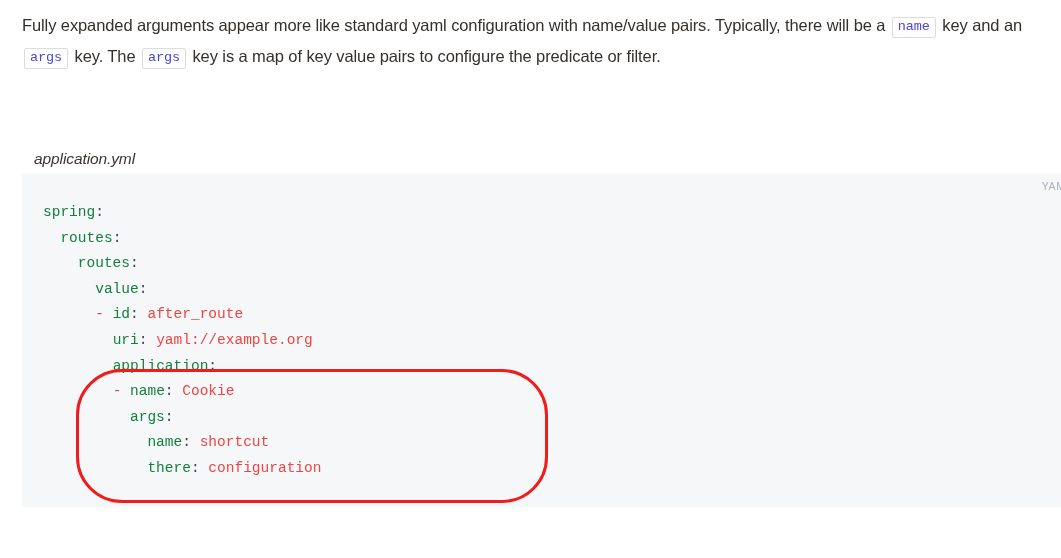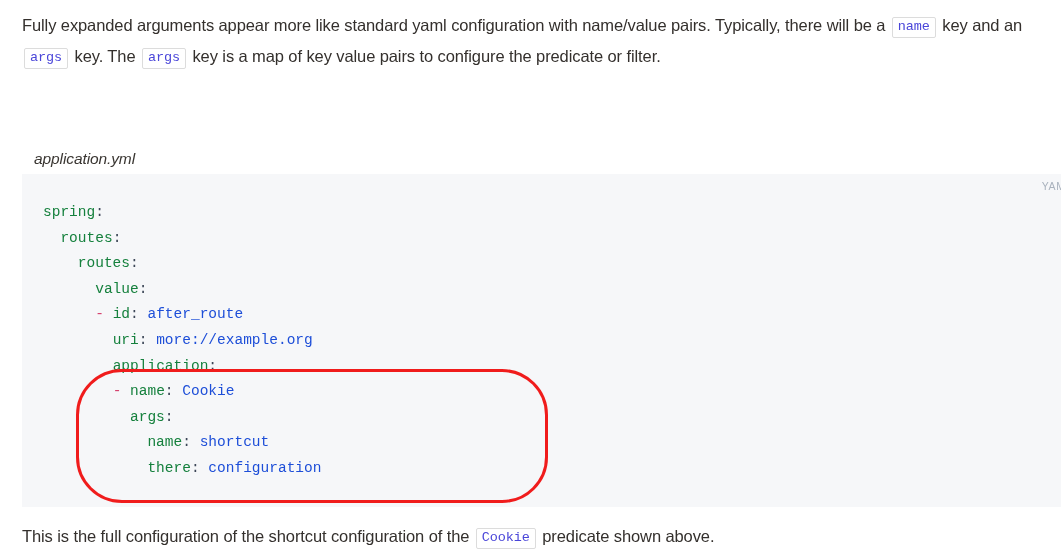--- a/index.html
+++ b/index.html
@@ -96,21 +96,21 @@
     left: 21px;
     top: 26px;
     margin: 0;
     font-family: "Liberation Mono", "DejaVu Sans Mono", monospace;
     font-size: 14.5px;
     line-height: 25.6px;
     white-space: pre;
     color: #3c4657;
   }
   .code .k  { color: #15803d; }
-  .code .v  { color: #1d4ed8; margin-top: 8px; }
+  .code .v  { color: #ef4444; margin-top: 8px; }
   .code .d  { color: #d6436f; }
   .code .p  { color: #3c4657; }
 
   
   .annot-oval {
     position: absolute;
     left: 76px;
     top: 369px;
     width: 472px;
     height: 134px;
@@ -130,25 +130,24 @@
 
   <div class="caption">application.yml</div>
 
   <div class="codeblock">
     <div class="lang-tag">YAML</div>
     <pre class="code"><span class="k">spring</span><span class="p">:</span>
   <span class="k">routes</span><span class="p">:</span>
     <span class="k">routes</span><span class="p">:</span>
       <span class="k">value</span><span class="p">:</span>
       <span class="d">-</span> <span class="k">id</span><span class="p">:</span> <span class="v">after_route</span>
-        <span class="k">uri</span><span class="p">:</span> <span class="v">more://example.org</span>
+        <span class="k">uri</span><span class="p">:</span> <span class="v">yaml://example.org</span>
         <span class="k">application</span><span class="p">:</span>
         <span class="d">-</span> <span class="k">name</span><span class="p">:</span> <span class="v">Cookie</span>
           <span class="k">args</span><span class="p">:</span>
             <span class="k">name</span><span class="p">:</span> <span class="v">shortcut</span>
             <span class="k">there</span><span class="p">:</span> <span class="v">configuration</span></pre>
   </div>
 
   <div class="annot-oval"></div>
 
-  <p class="para outro"><span>This is the full configuration of the shortcut configuration of the </span><code class="chip">Cookie</code><span> predicate shown above.</span></p>
 
 </div>
 
 </body></html>

